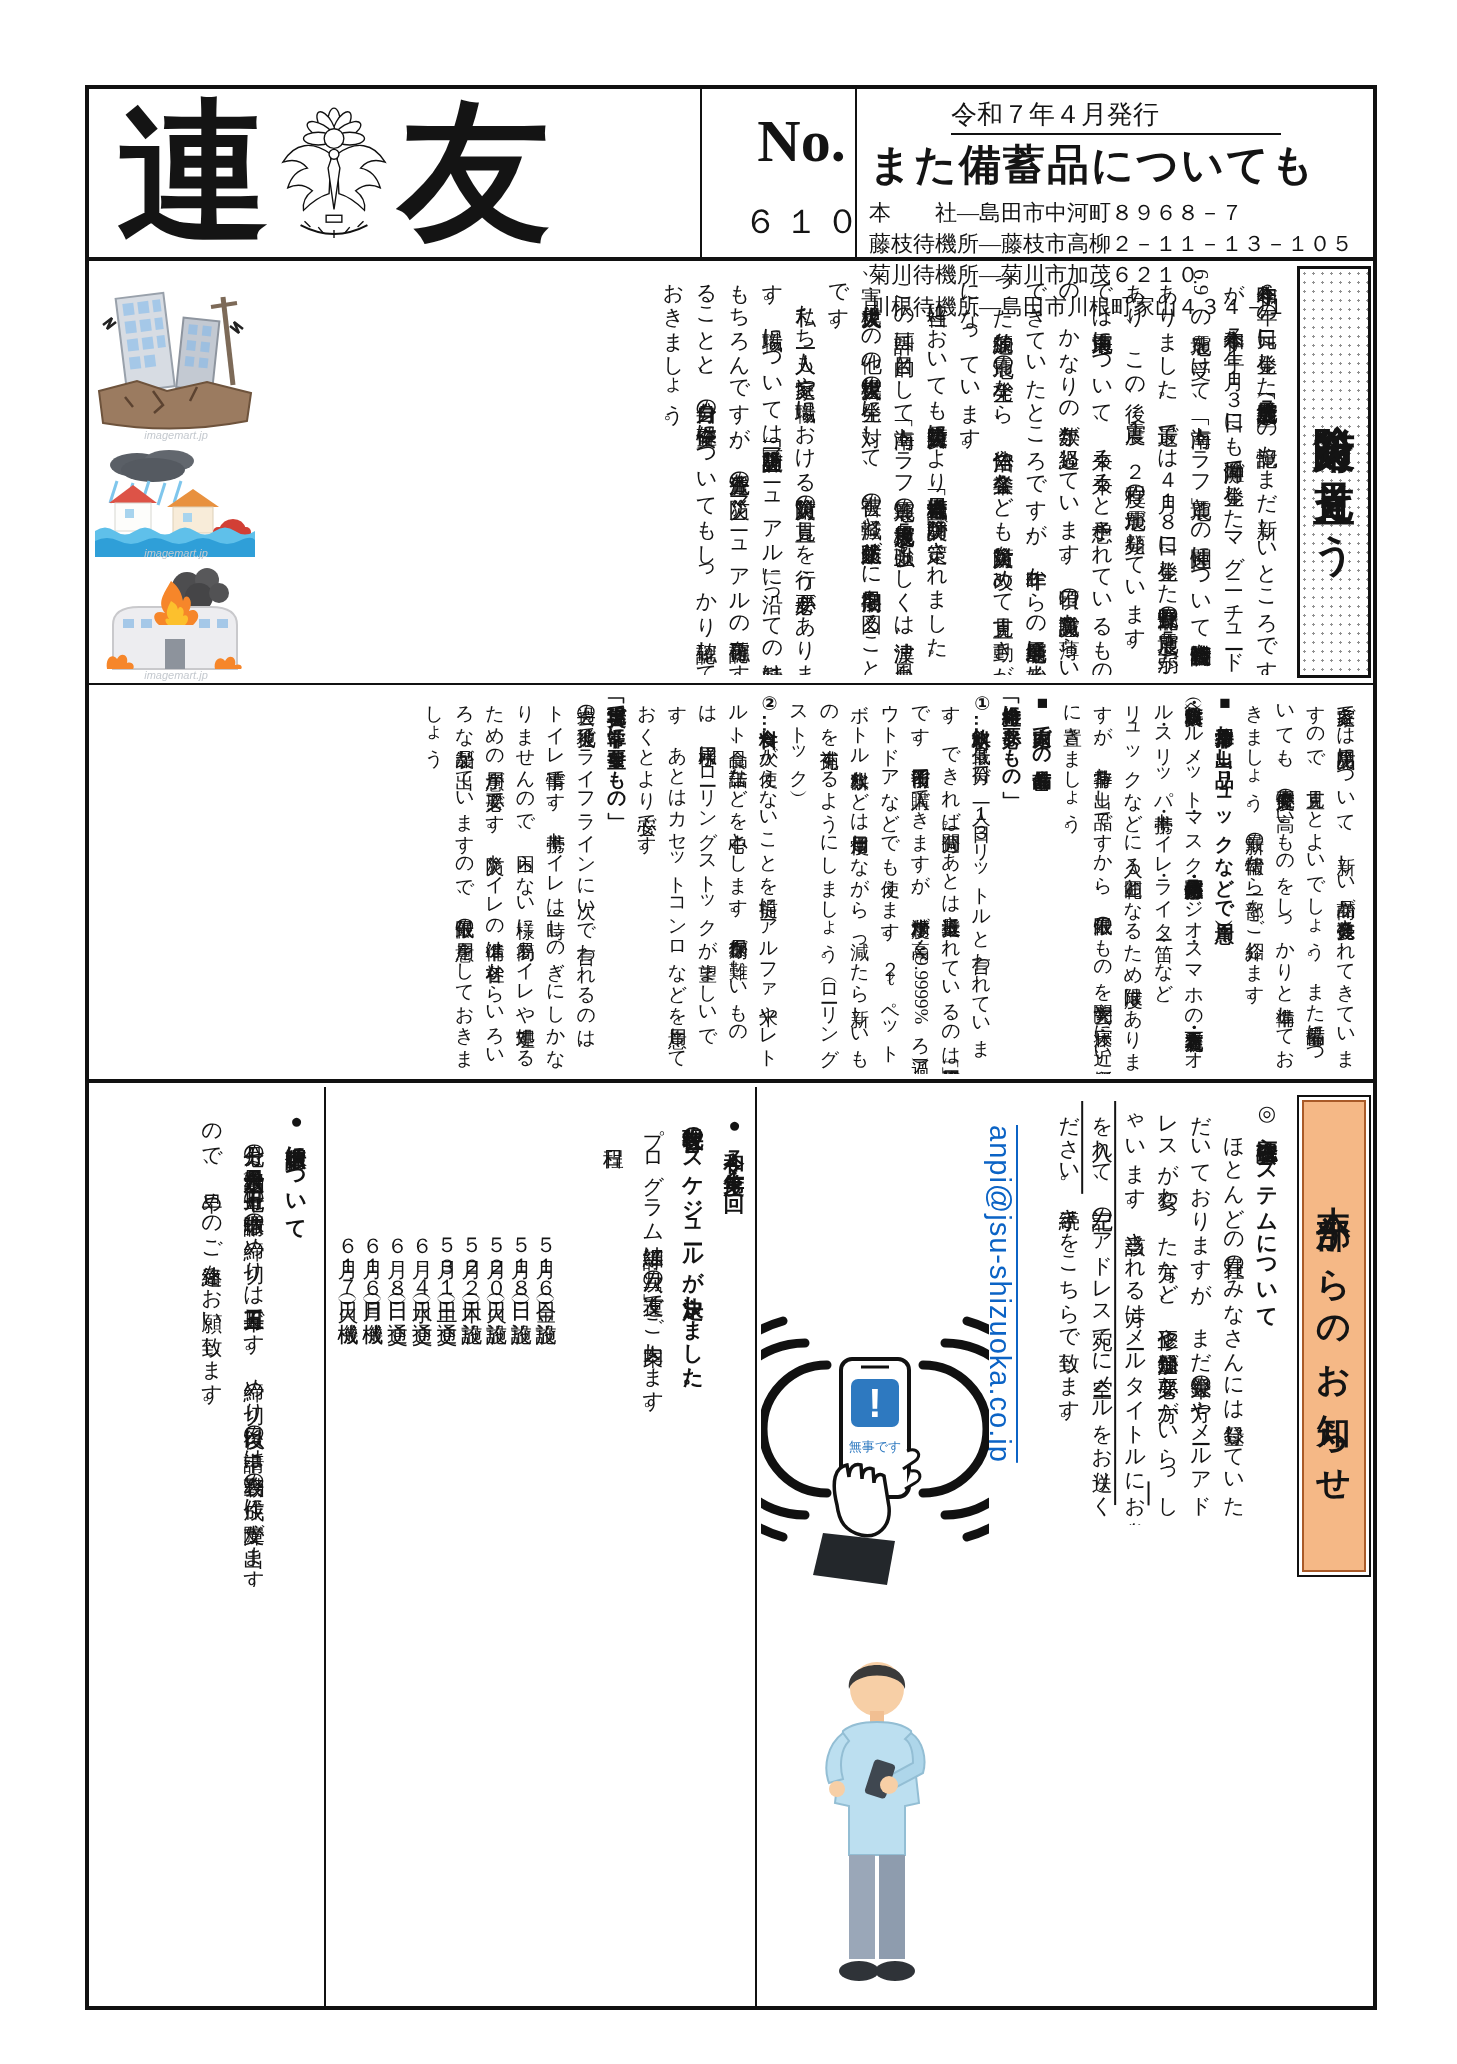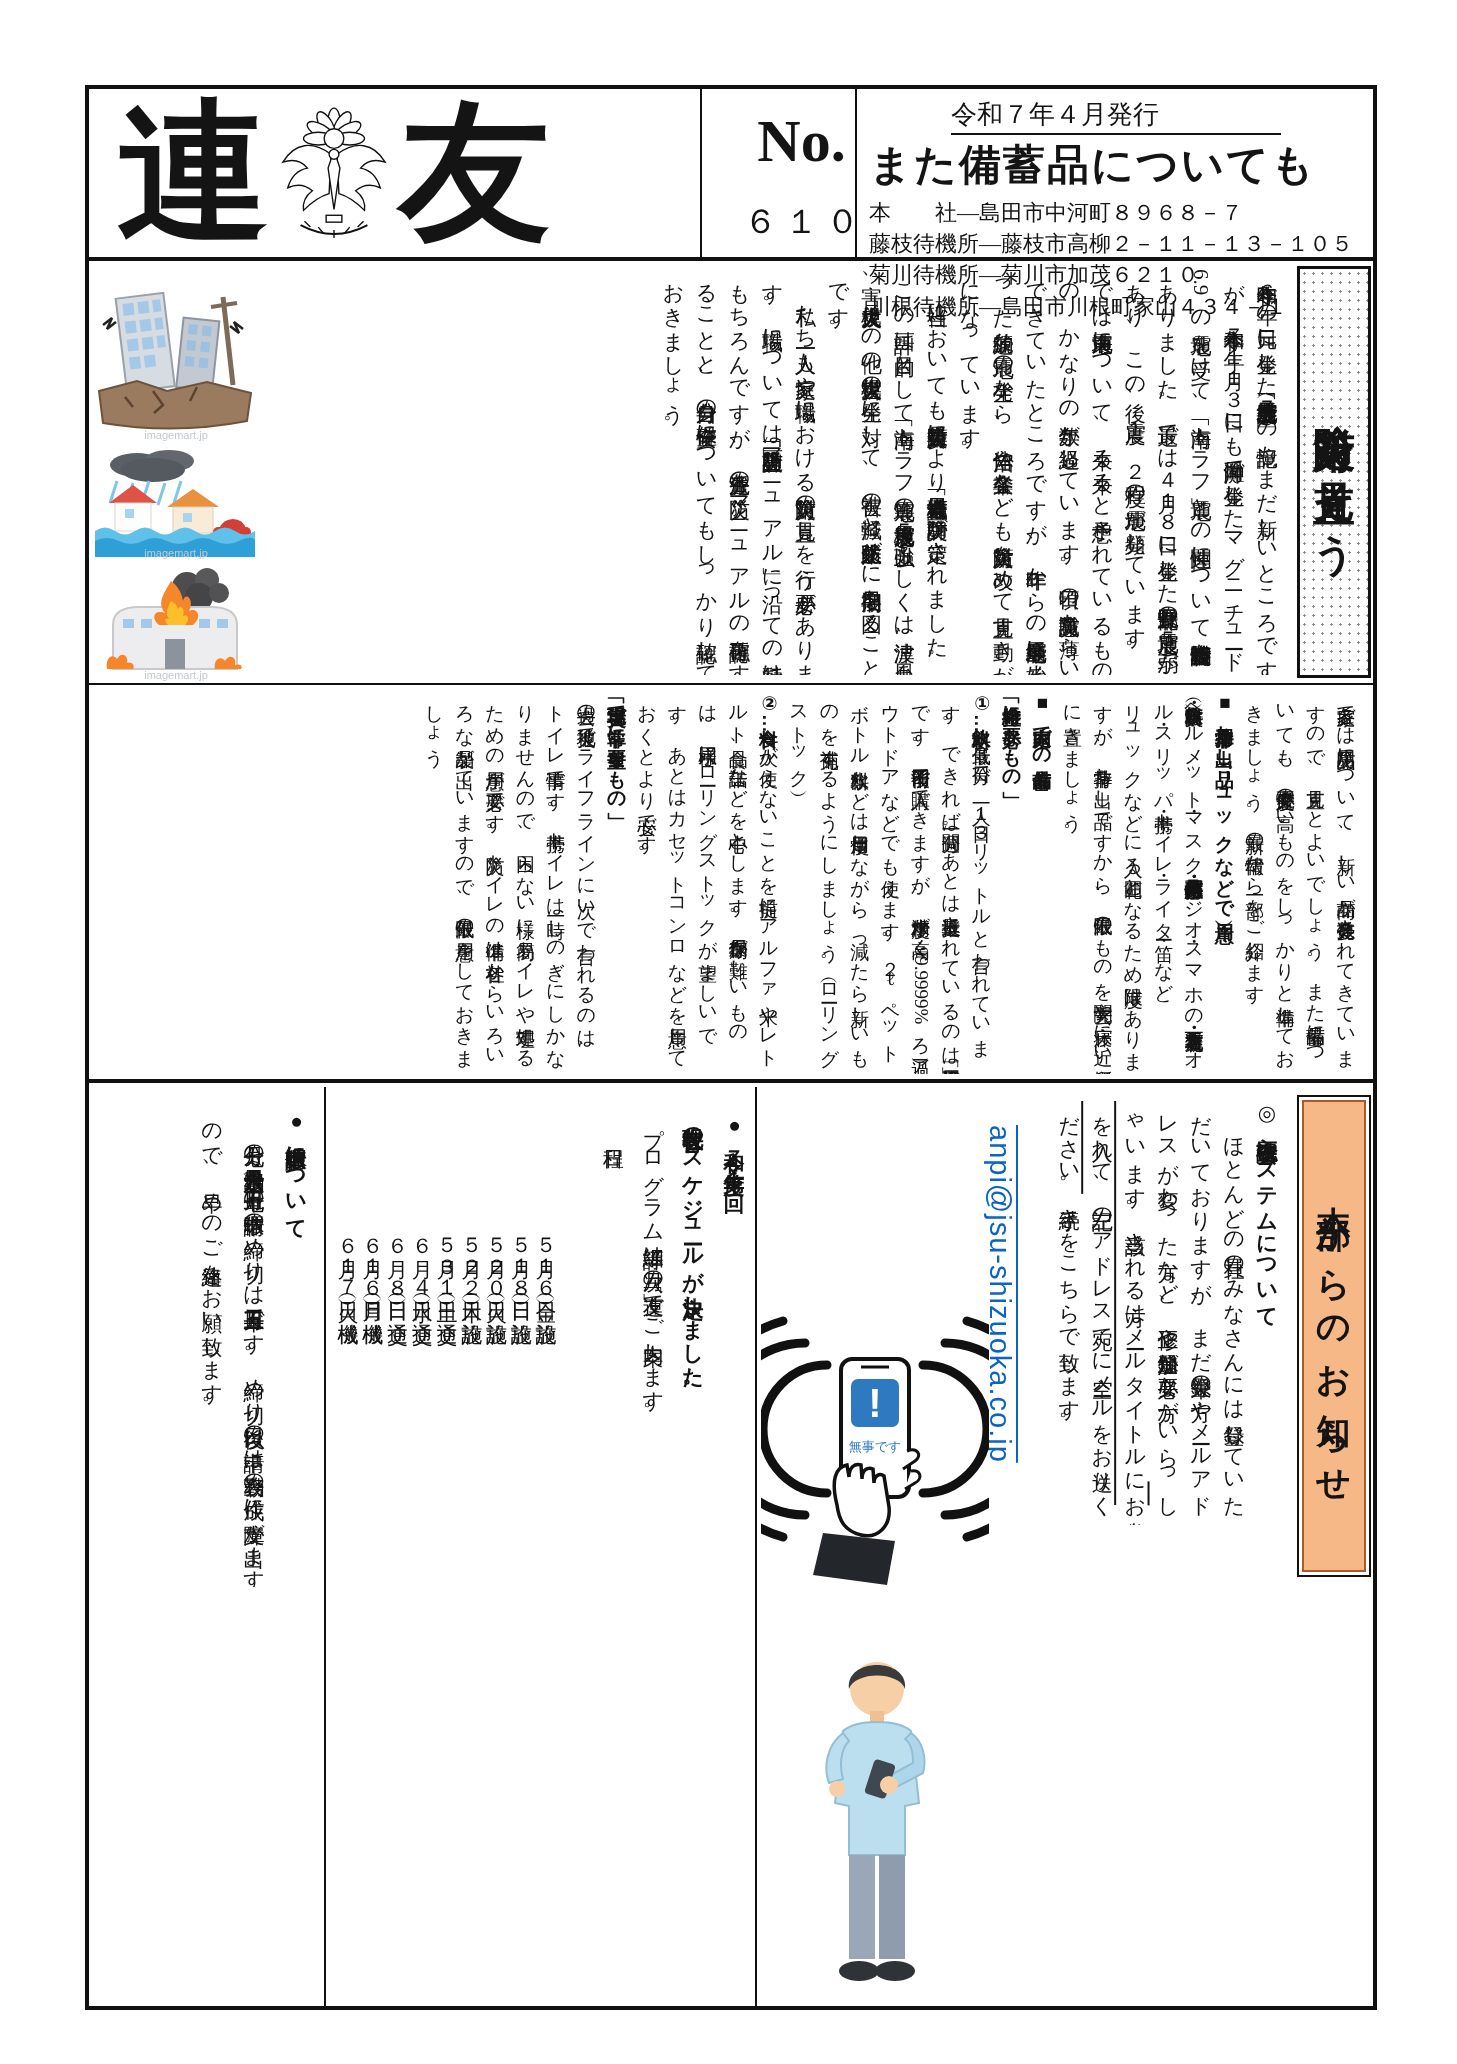--- a/index.html
+++ b/index.html
@@ -30,21 +30,21 @@
 
   
   .band1 { position:absolute; left:0; top:172px; width:100%; height:424px; border-bottom:2px solid #111; }
   .b1-title-strip { position:absolute; right:2px; top:5px; bottom:5px; width:74px; border:3px solid #111;
       background-color:#fff; background-image:radial-gradient(#8f8f8f 1.2px, transparent 1.4px); background-size:9px 9px;
       display:flex; align-items:center; justify-content:center; }
   .b1-title { writing-mode:vertical-rl; font-size:42px; font-weight:bold; letter-spacing:2px;
       font-family:"Liberation Sans","DejaVu Sans",sans-serif; }
   .b1-body { position:absolute; top:8px; bottom:8px; right:90px; width:1038px; }
   .b1-images { position:absolute; left:6px; top:6px; width:162px; }
-  .illu { position:relative; margin-bottom:6px; }
+  .illu { position:relative; margin-bottom:6px;font-style:italic; }
   .wm { position:absolute; left:50%; transform:translateX(-50%); bottom:2px; font-size:11px; color:#c4c9cf;
       font-family:"Liberation Sans","DejaVu Sans",sans-serif; white-space:nowrap; }
 
   
   .band2 { position:absolute; left:0; top:598px; width:100%; height:396px; border-bottom:4px solid #111; }
   .b2-body { position:absolute; top:5px; bottom:5px; left:12px; right:12px; font-size:19px; line-height:1.6; }
 
   
   .band3 { position:absolute; left:0; top:998px; width:100%; bottom:0; }
   .b3-title-wrap { position:absolute; right:2px; top:8px; width:74px; height:482px; border:2px solid #111; padding:3px; }

